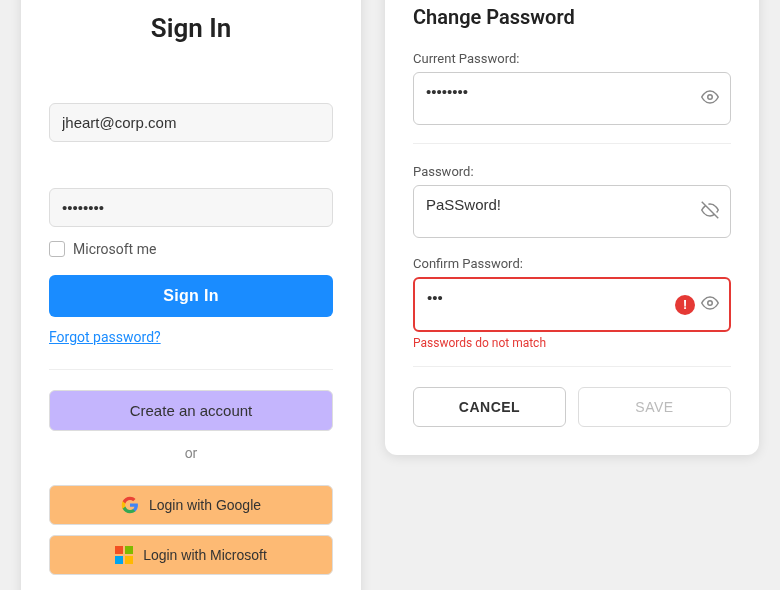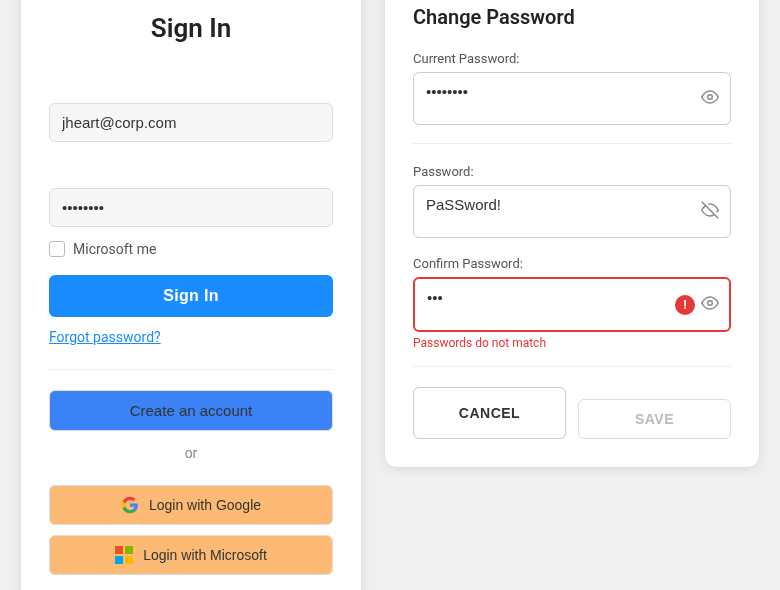--- a/index.html
+++ b/index.html
@@ -88,21 +88,21 @@
       cursor: pointer;
       margin-bottom: 24px;
     }
     .divider-section {
       border-top: 1px solid #eee;
       padding-top: 20px;
     }
     .create-account-btn {
       width: 100%;
       padding: 11px;
-      background: #3b82f6;
+      background: #c4b5fd;
       color: #333;
       border: 1px solid #ddd;
       border-radius: 6px;
       font-size: 15px;
       font-weight: 500;
       cursor: pointer;
       margin-bottom: 14px;
     }
     .or-text {
       text-align: center;
@@ -235,24 +235,23 @@
       letter-spacing: 0.5px;
     }
     .cp-save-btn {
       flex: 1;
       padding: 11px;
       background: #fff;
       color: #bbb;
       border: 1px solid #ddd;
       border-radius: 6px;
       font-size: 14px;
-      font-weight: 700;
+      font-weight: 400;
       cursor: not-allowed;
       letter-spacing: 0.5px;
-      margin-top: 12px;
     }
   </style>
 </head>
 <body>
 
 <div class="container">
 
   <div class="signin-card">
     <h1 class="signin-title">Sign In</h1>
 

